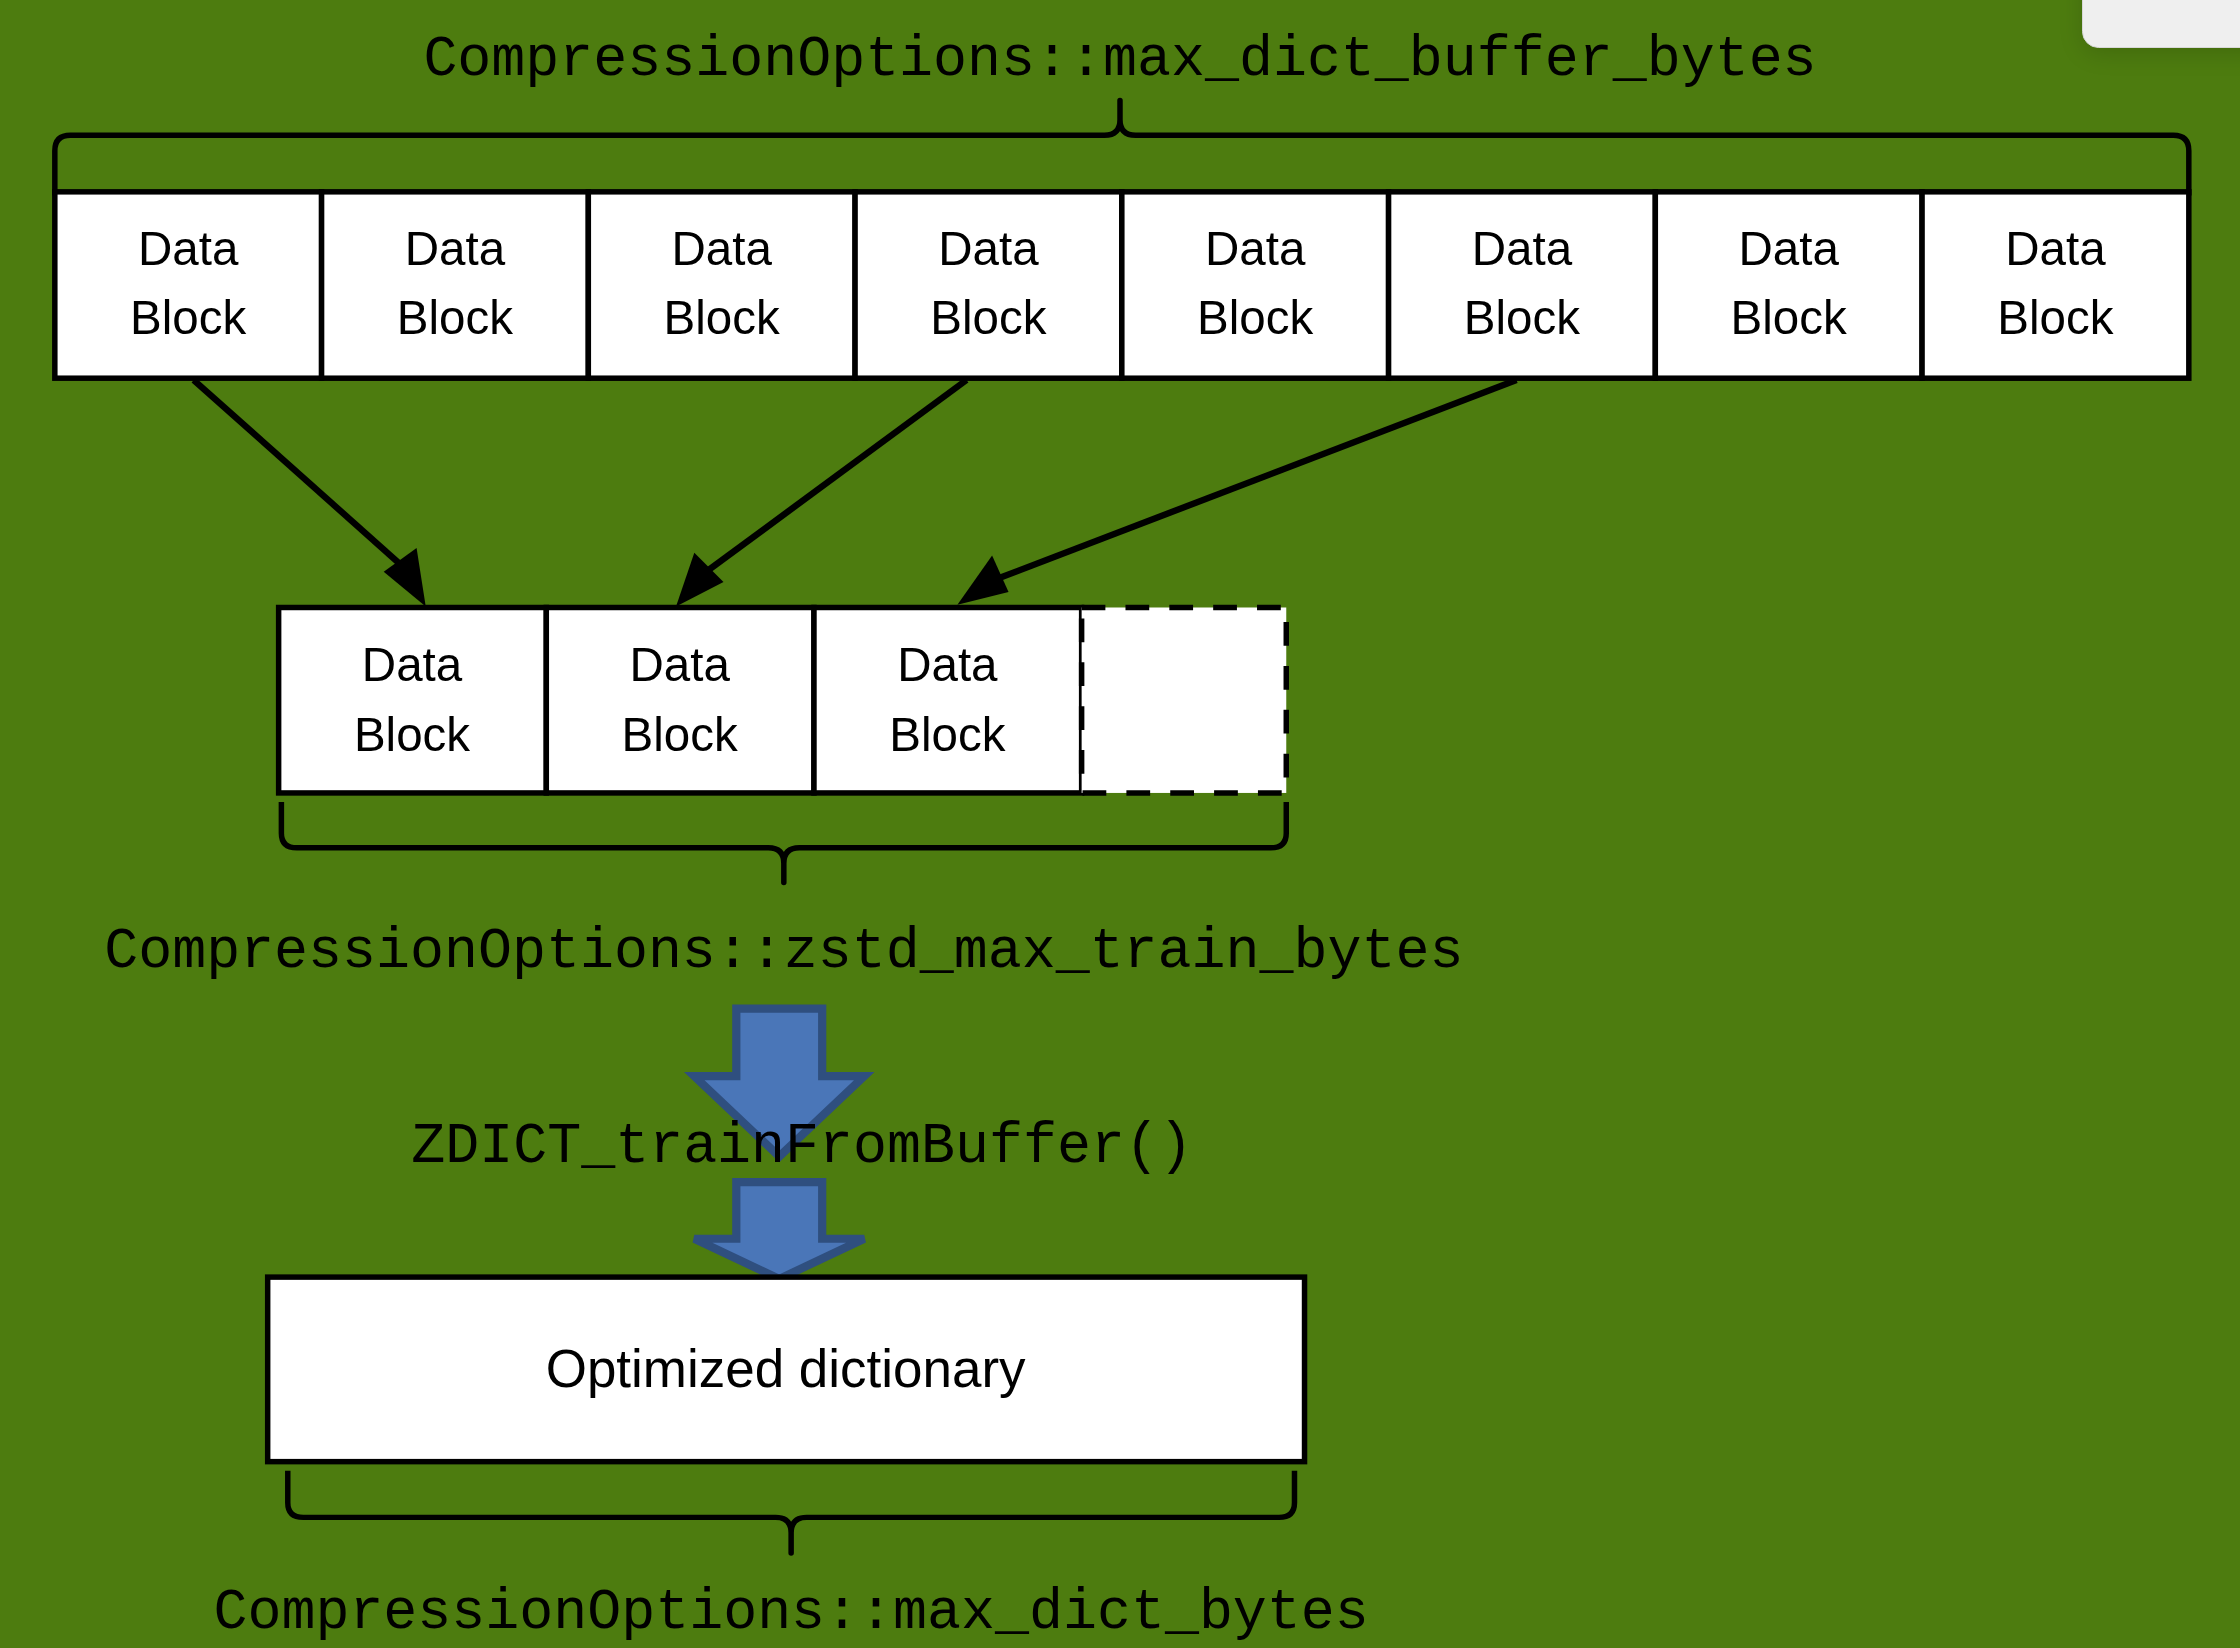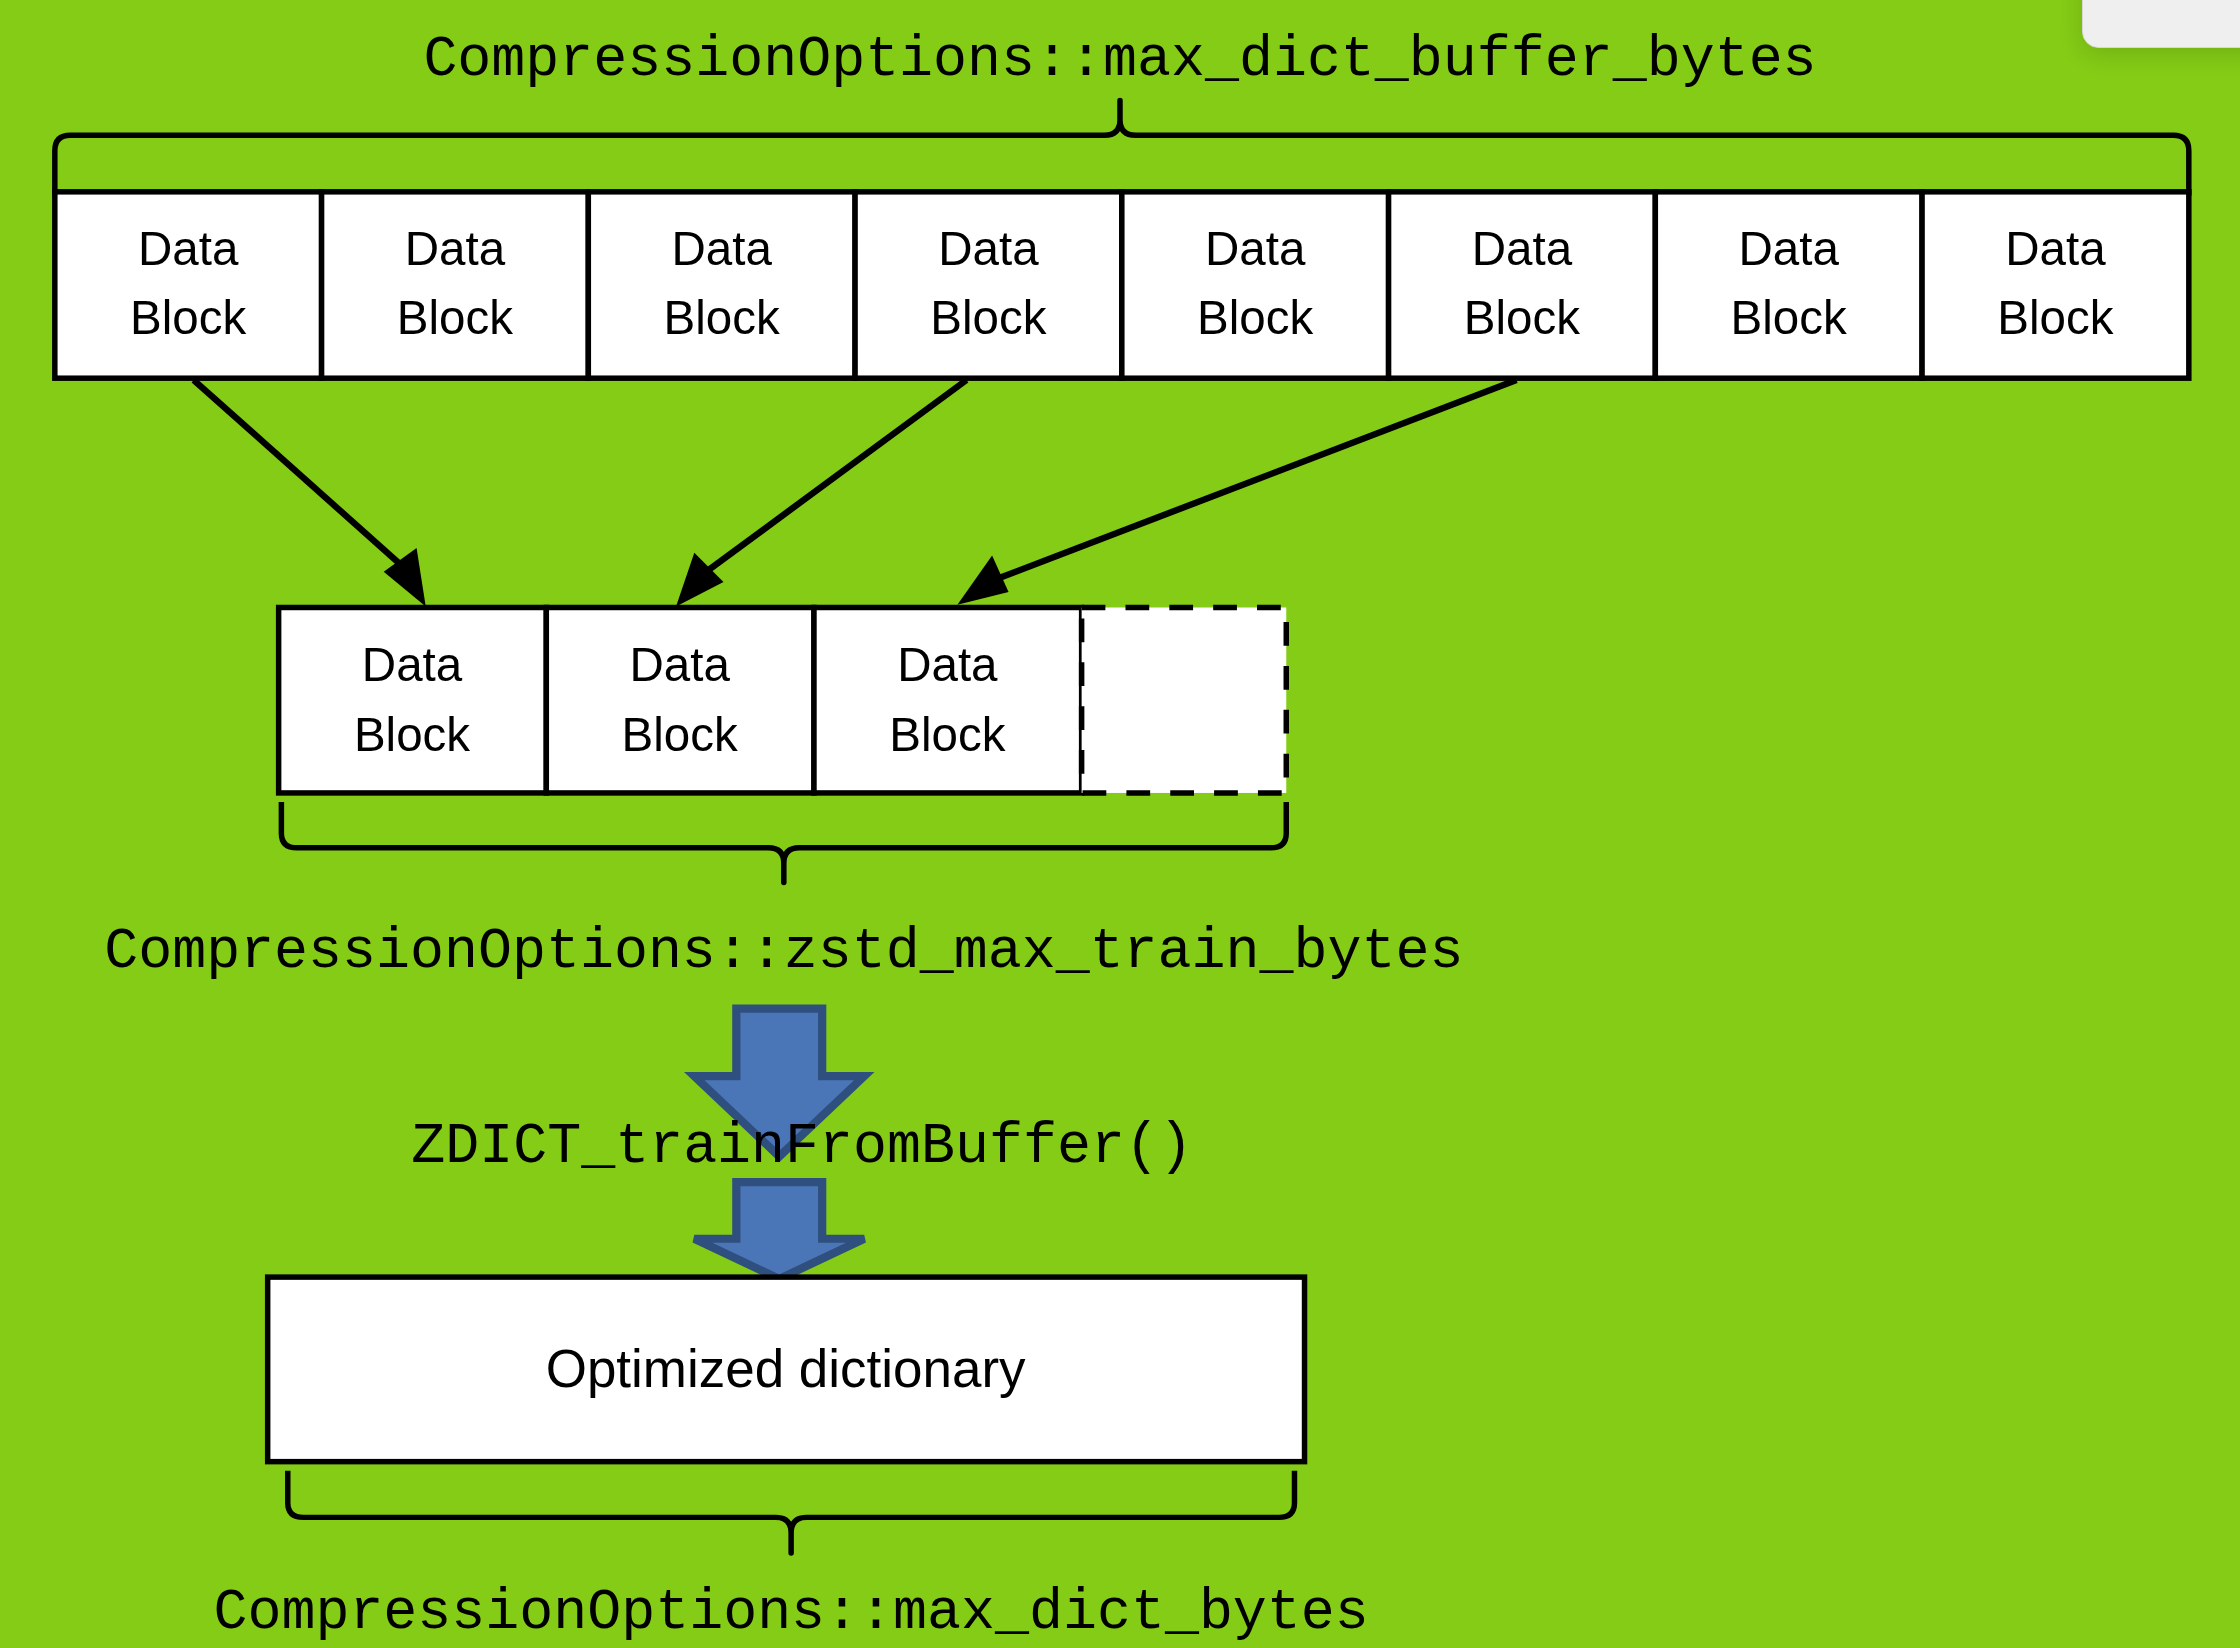--- a/index.html
+++ b/index.html
@@ -8,21 +8,21 @@
     padding: 0;
     background: #ffffff;
   }
   body {
     font-family: "Liberation Sans", sans-serif;
   }
   #stage {
     position: relative;
     width: 2240px;
     height: 1648px;
-    background: #84cc16;
+    background: #4d7c0f;
     overflow: hidden;
   }
   #diagram-svg {
     position: absolute;
     left: 0;
     top: 0;
     width: 2240px;
     height: 1648px;
     display: block;
   }

